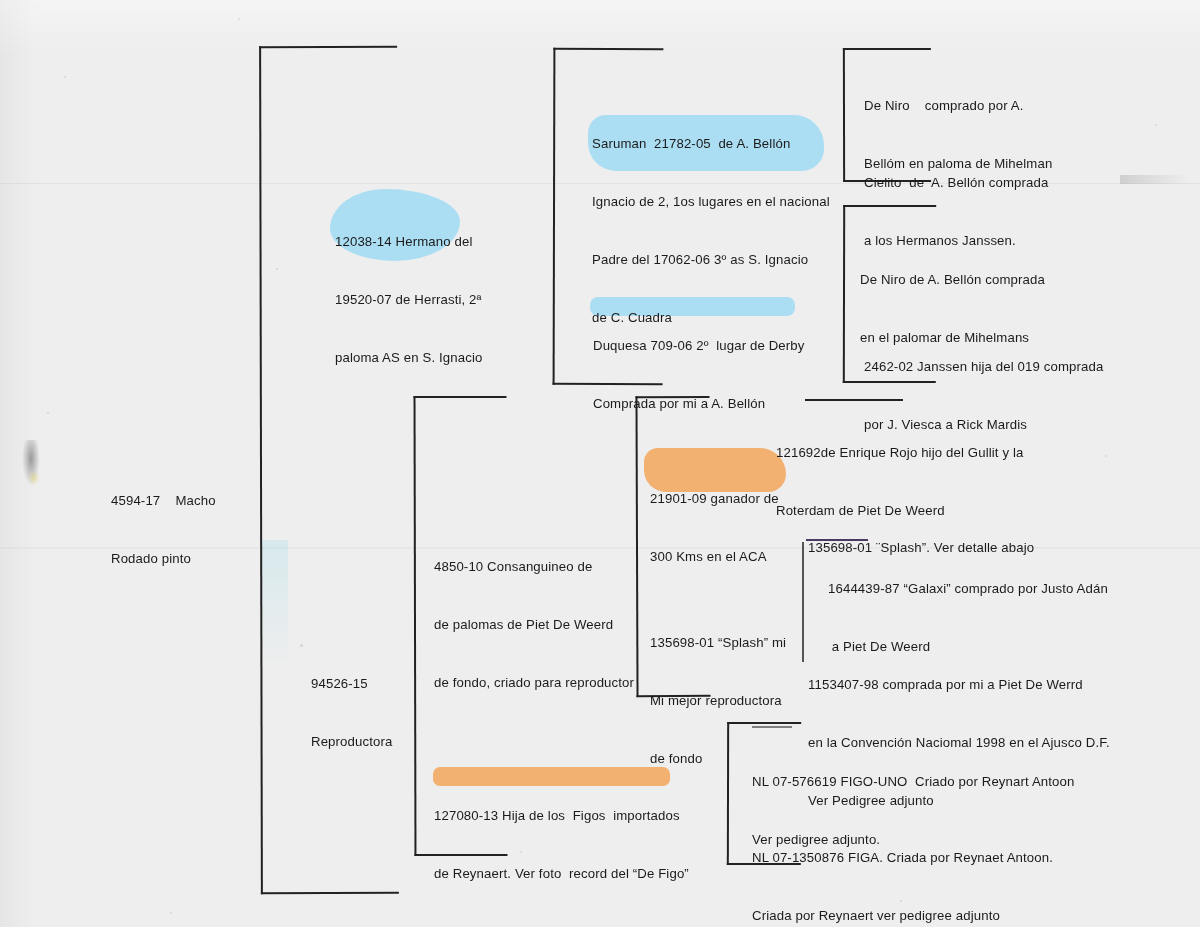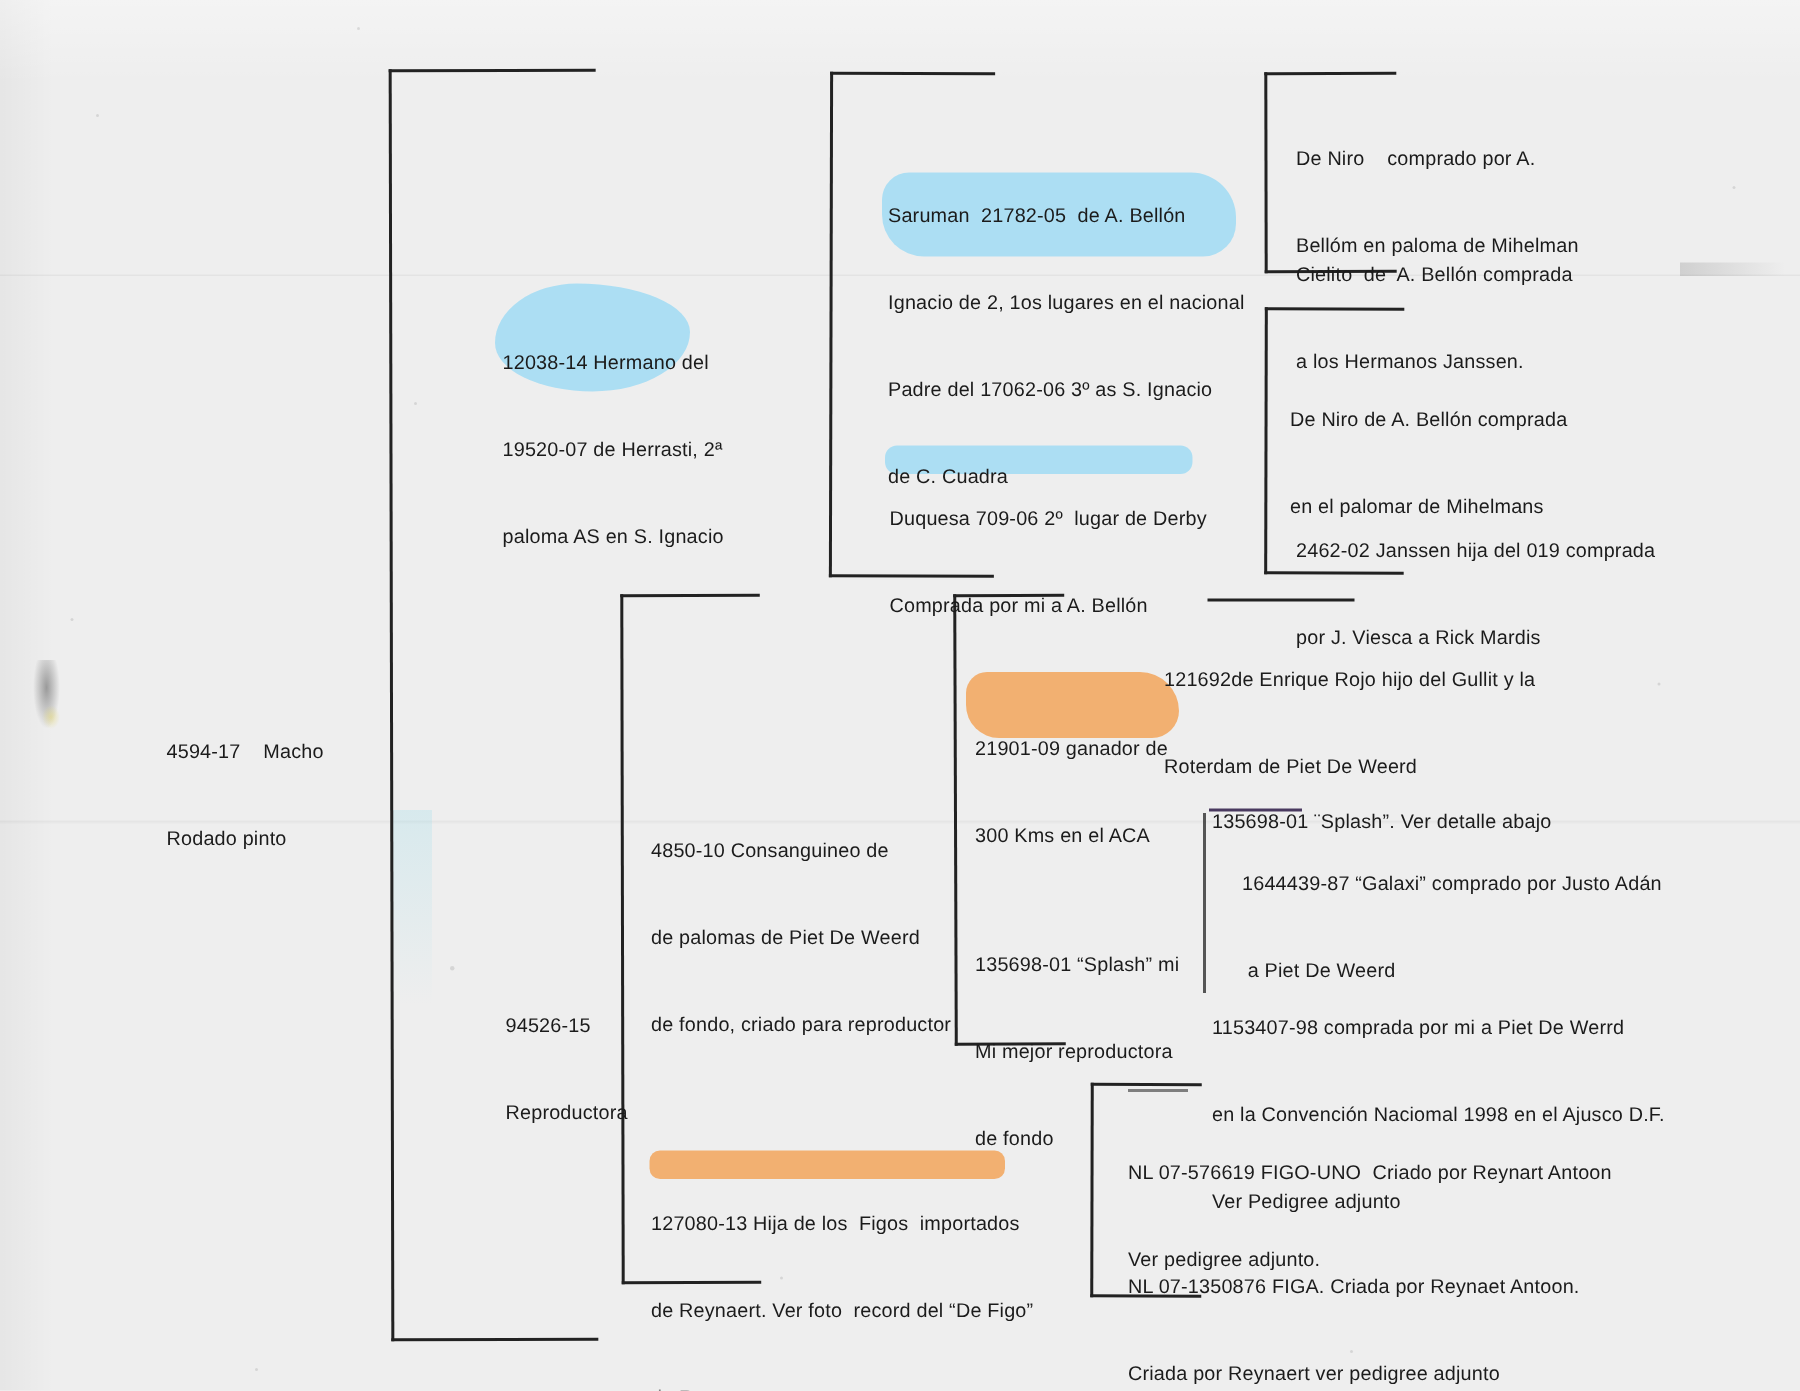--- a/index.html
+++ b/index.html
@@ -149,21 +149,21 @@
   <div class="blue-blob" style="left:588px;top:115px;width:236px;height:56px;border-radius:18px 30px 22px 28px;"></div>
   <div class="blue-blob" style="left:590px;top:297px;width:205px;height:19px;border-radius:8px;"></div>
   <div class="orange-blob" style="left:644px;top:448px;width:142px;height:44px;border-radius:14px 26px 18px 22px;"></div>
   <div class="orange-blob" style="left:433px;top:767px;width:237px;height:19px;border-radius:7px;"></div>
 
   <div class="node" style="left:111px;top:452px;">
     <span class="ln">4594-17    Macho</span>
     <span class="ln">Rodado pinto</span>
   </div>
 
-  <div class="node" style="left:337px;top:635px;">
+  <div class="node" style="left:311px;top:635px;">
     <span class="ln">94526-15</span>
     <span class="ln">Reproductora</span>
   </div>
 
   <div class="node" style="left:335px;top:193px;">
     <span class="ln">12038-14 Hermano del</span>
     <span class="ln">19520-07 de Herrasti, 2ª</span>
     <span class="ln">paloma AS en S. Ignacio</span>
   </div>
 

